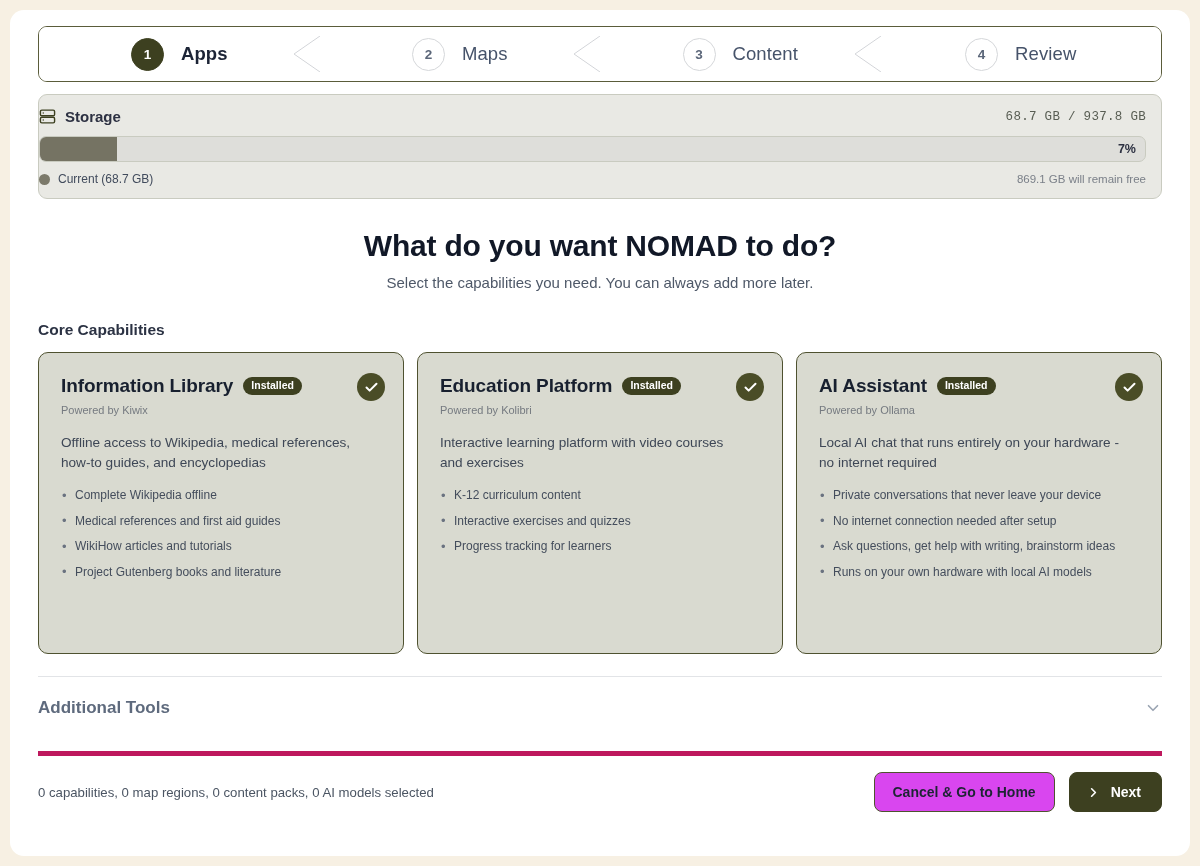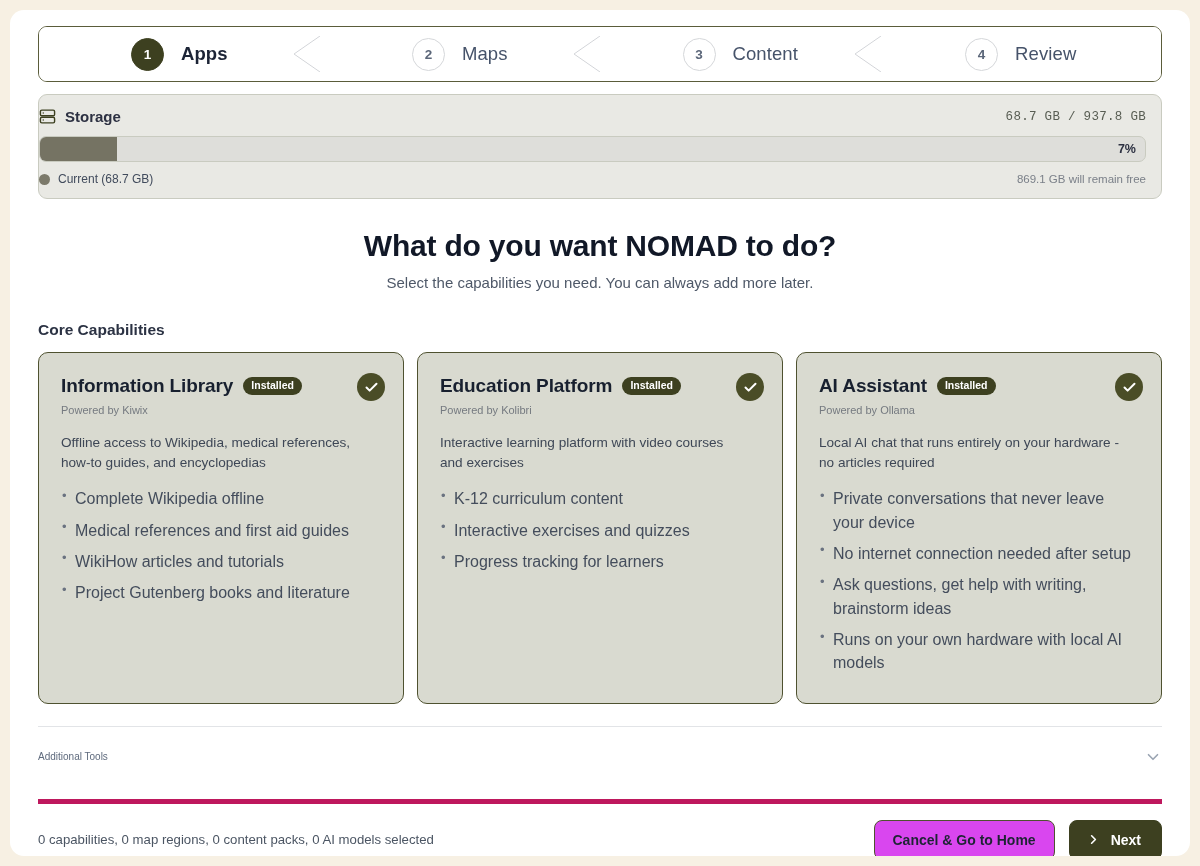--- a/index.html
+++ b/index.html
@@ -245,21 +245,21 @@
     color: #3e4756;
     max-width: 96%;
   }
   .card-list {
     margin-top: 14px;
     list-style: none;
   }
   .card-list li {
     position: relative;
     padding-left: 14px;
-    font-size: 16px;
+    font-size: 12px;
     line-height: 1.46;
     color: #444d5c;
     margin-bottom: 8px;
   }
   .card-list li::before {
     content: "•";
     position: absolute;
     left: 1px;
     top: -0.5px;
     color: #6a7280;
@@ -273,22 +273,22 @@
     flex: none;
   }
   .additional {
     display: flex;
     align-items: center;
     justify-content: space-between;
     padding: 21px 0 21px 0;
     flex: none;
   }
   .additional-label {
-    font-size: 10px;
-    font-weight: 400;
+    font-size: 17px;
+    font-weight: 700;
     color: #5e6a7d;
     text-align: center;
   }
   .chev-down { color: #9aa4b2; display:flex; }
 
   
   .footer {
     border-top: 5px solid #be185d;
     padding-top: 16px;
     display: flex;
@@ -435,21 +435,21 @@
         <div class="check">
           <svg width="15" height="15" viewBox="0 0 24 24" fill="none" stroke="#ffffff" stroke-width="3.2" stroke-linecap="round" stroke-linejoin="round">
               <polyline points="20 6 9 17 4 12"></polyline>
             </svg>
         </div>
         <div class="card-head">
           <div class="card-title">AI Assistant</div>
           <div class="badge">Installed</div>
         </div>
         <div class="card-sub">Powered by Ollama</div>
-        <div class="card-desc">Local AI chat that runs entirely on your hardware - no articles required</div>
+        <div class="card-desc">Local AI chat that runs entirely on your hardware - no internet required</div>
         <ul class="card-list">
           <li>Private conversations that never leave your device</li>
           <li>No internet connection needed after setup</li>
           <li>Ask questions, get help with writing, brainstorm ideas</li>
           <li>Runs on your own hardware with local AI models</li>
         </ul>
       </div>
 
     </div>
 

